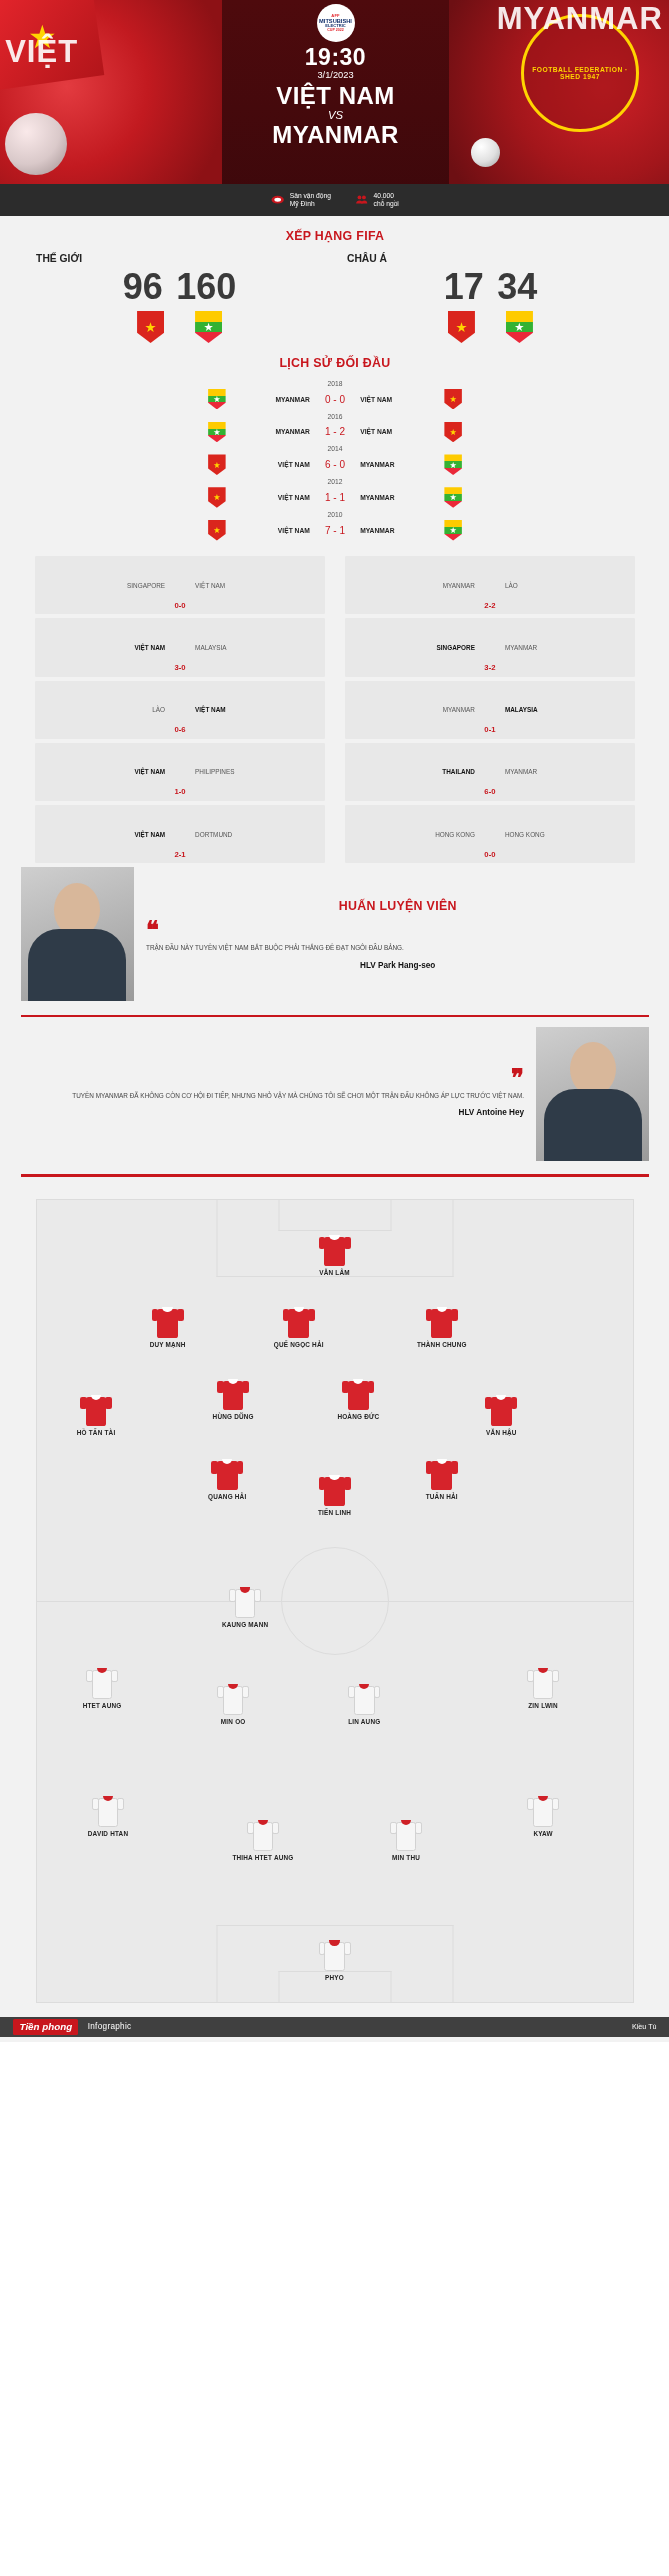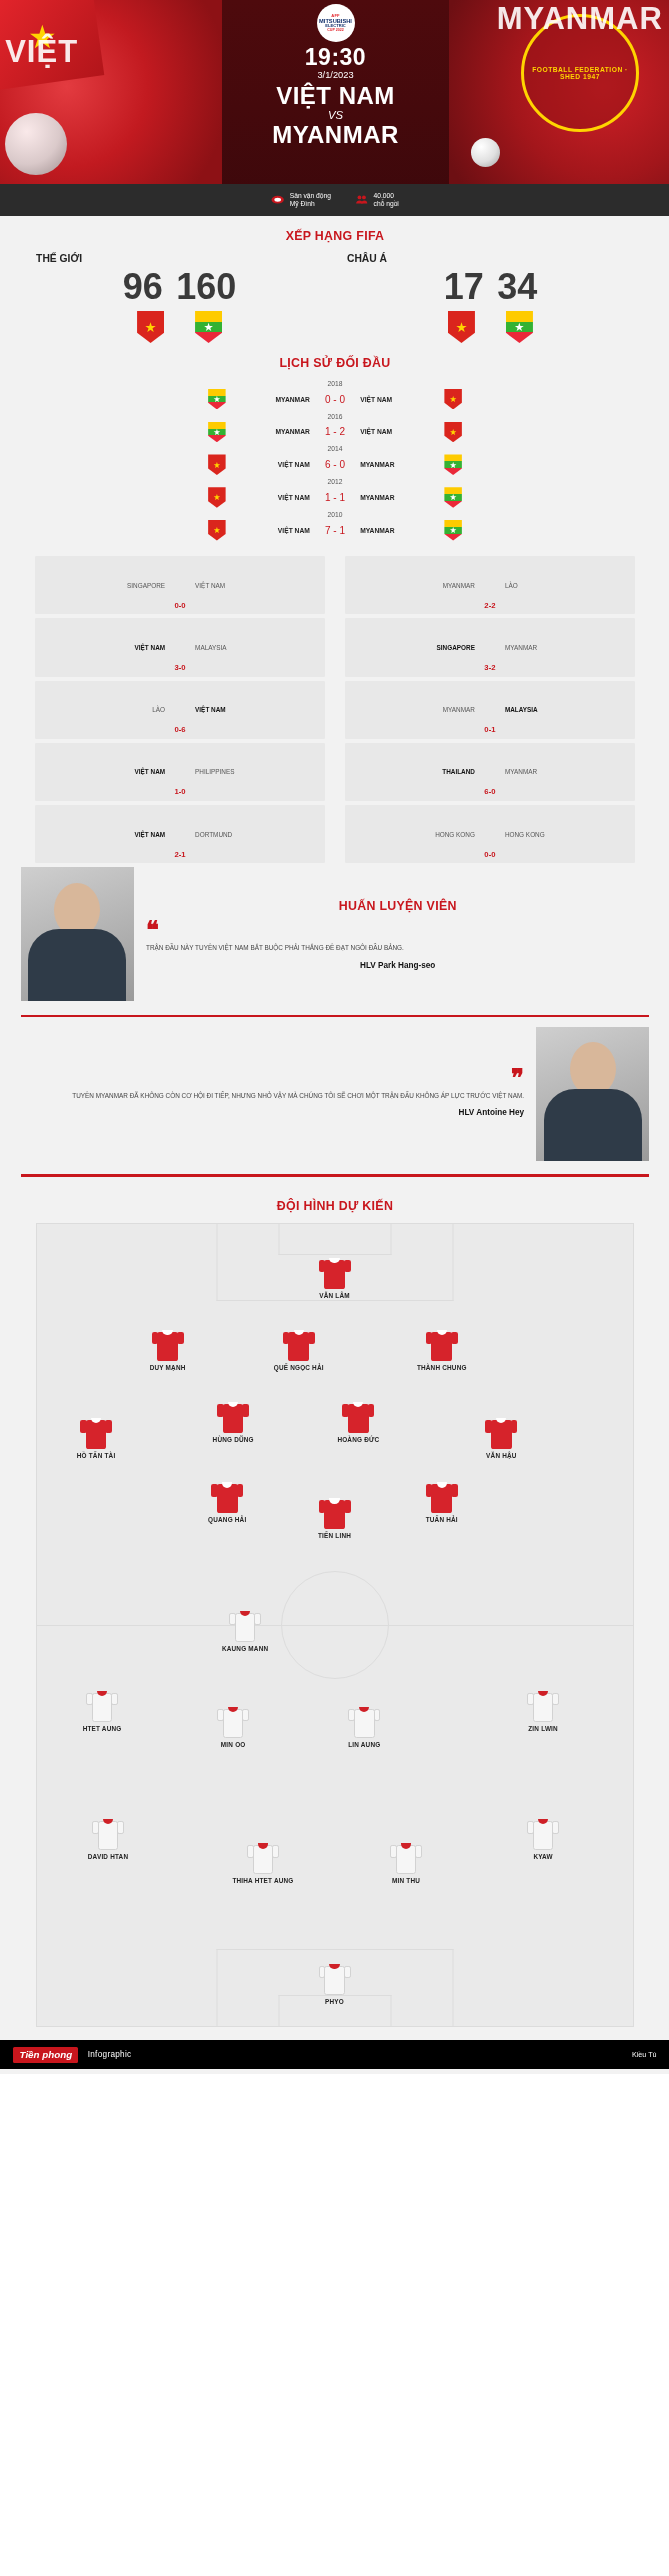--- a/index.html
+++ b/index.html
@@ -197,21 +197,21 @@
     border-radius: 0 0 5.2px 5.2px; background: #fff;
   }
   .j-red .torso, .j-red .sl { background: #d6232b; }
   .j-red .collar { background: #fff; }
   .j-white .torso, .j-white .sl { background: #f6f6f6; border: 0.5px solid #d2d2d2; }
   .j-white .collar { background: #cf2027; }
   .pname { font-size: 6.4px; font-weight: bold; color: #222; letter-spacing: 0.2px; }
 
   
   .footer {
-    height: 29px; background: #000000; display: flex; align-items: center;
+    height: 20px; background: #404040; display: flex; align-items: center;
     padding: 0 13.4px; gap: 9.3px; margin-top: 13.4px;
   }
   .logo-tp {
     background: #c8161d; color: #fff; font-size: 9.8px; font-weight: bold; font-style: italic;
     padding: 2.6px 6.2px; border-radius: 1.5px;
   }
   .logo-ig { color: #fff; font-size: 8.2px; letter-spacing: 0.3px; }
   .footer .spacer { flex: 1; }
   .author { color: #fff; font-size: 7.2px; }
   .pad-b { height: 5.2px; }
@@ -468,21 +468,20 @@
       </div>
       <div class="coach-photo">
         <div class="head"></div>
           <div class="body"></div>
       </div>
     </div>
     <div class="red-rule"></div>
   </div>
 
   <div class="section">
-    <div class="sec-title">ĐỘI HÌNH DỰ KIẾN</div>
     <div class="pitch" id="pitch">
       <div class="mid-line"></div>
       <div class="circle"></div>
       <div class="box-top"></div>
       <div class="sbox-top"></div>
       <div class="box-bot"></div>
       <div class="sbox-bot"></div>
     <div class="player" style="left: 50%; top: 4%;">
           <div class="jersey j-red">
             <div class="sl a"></div>

